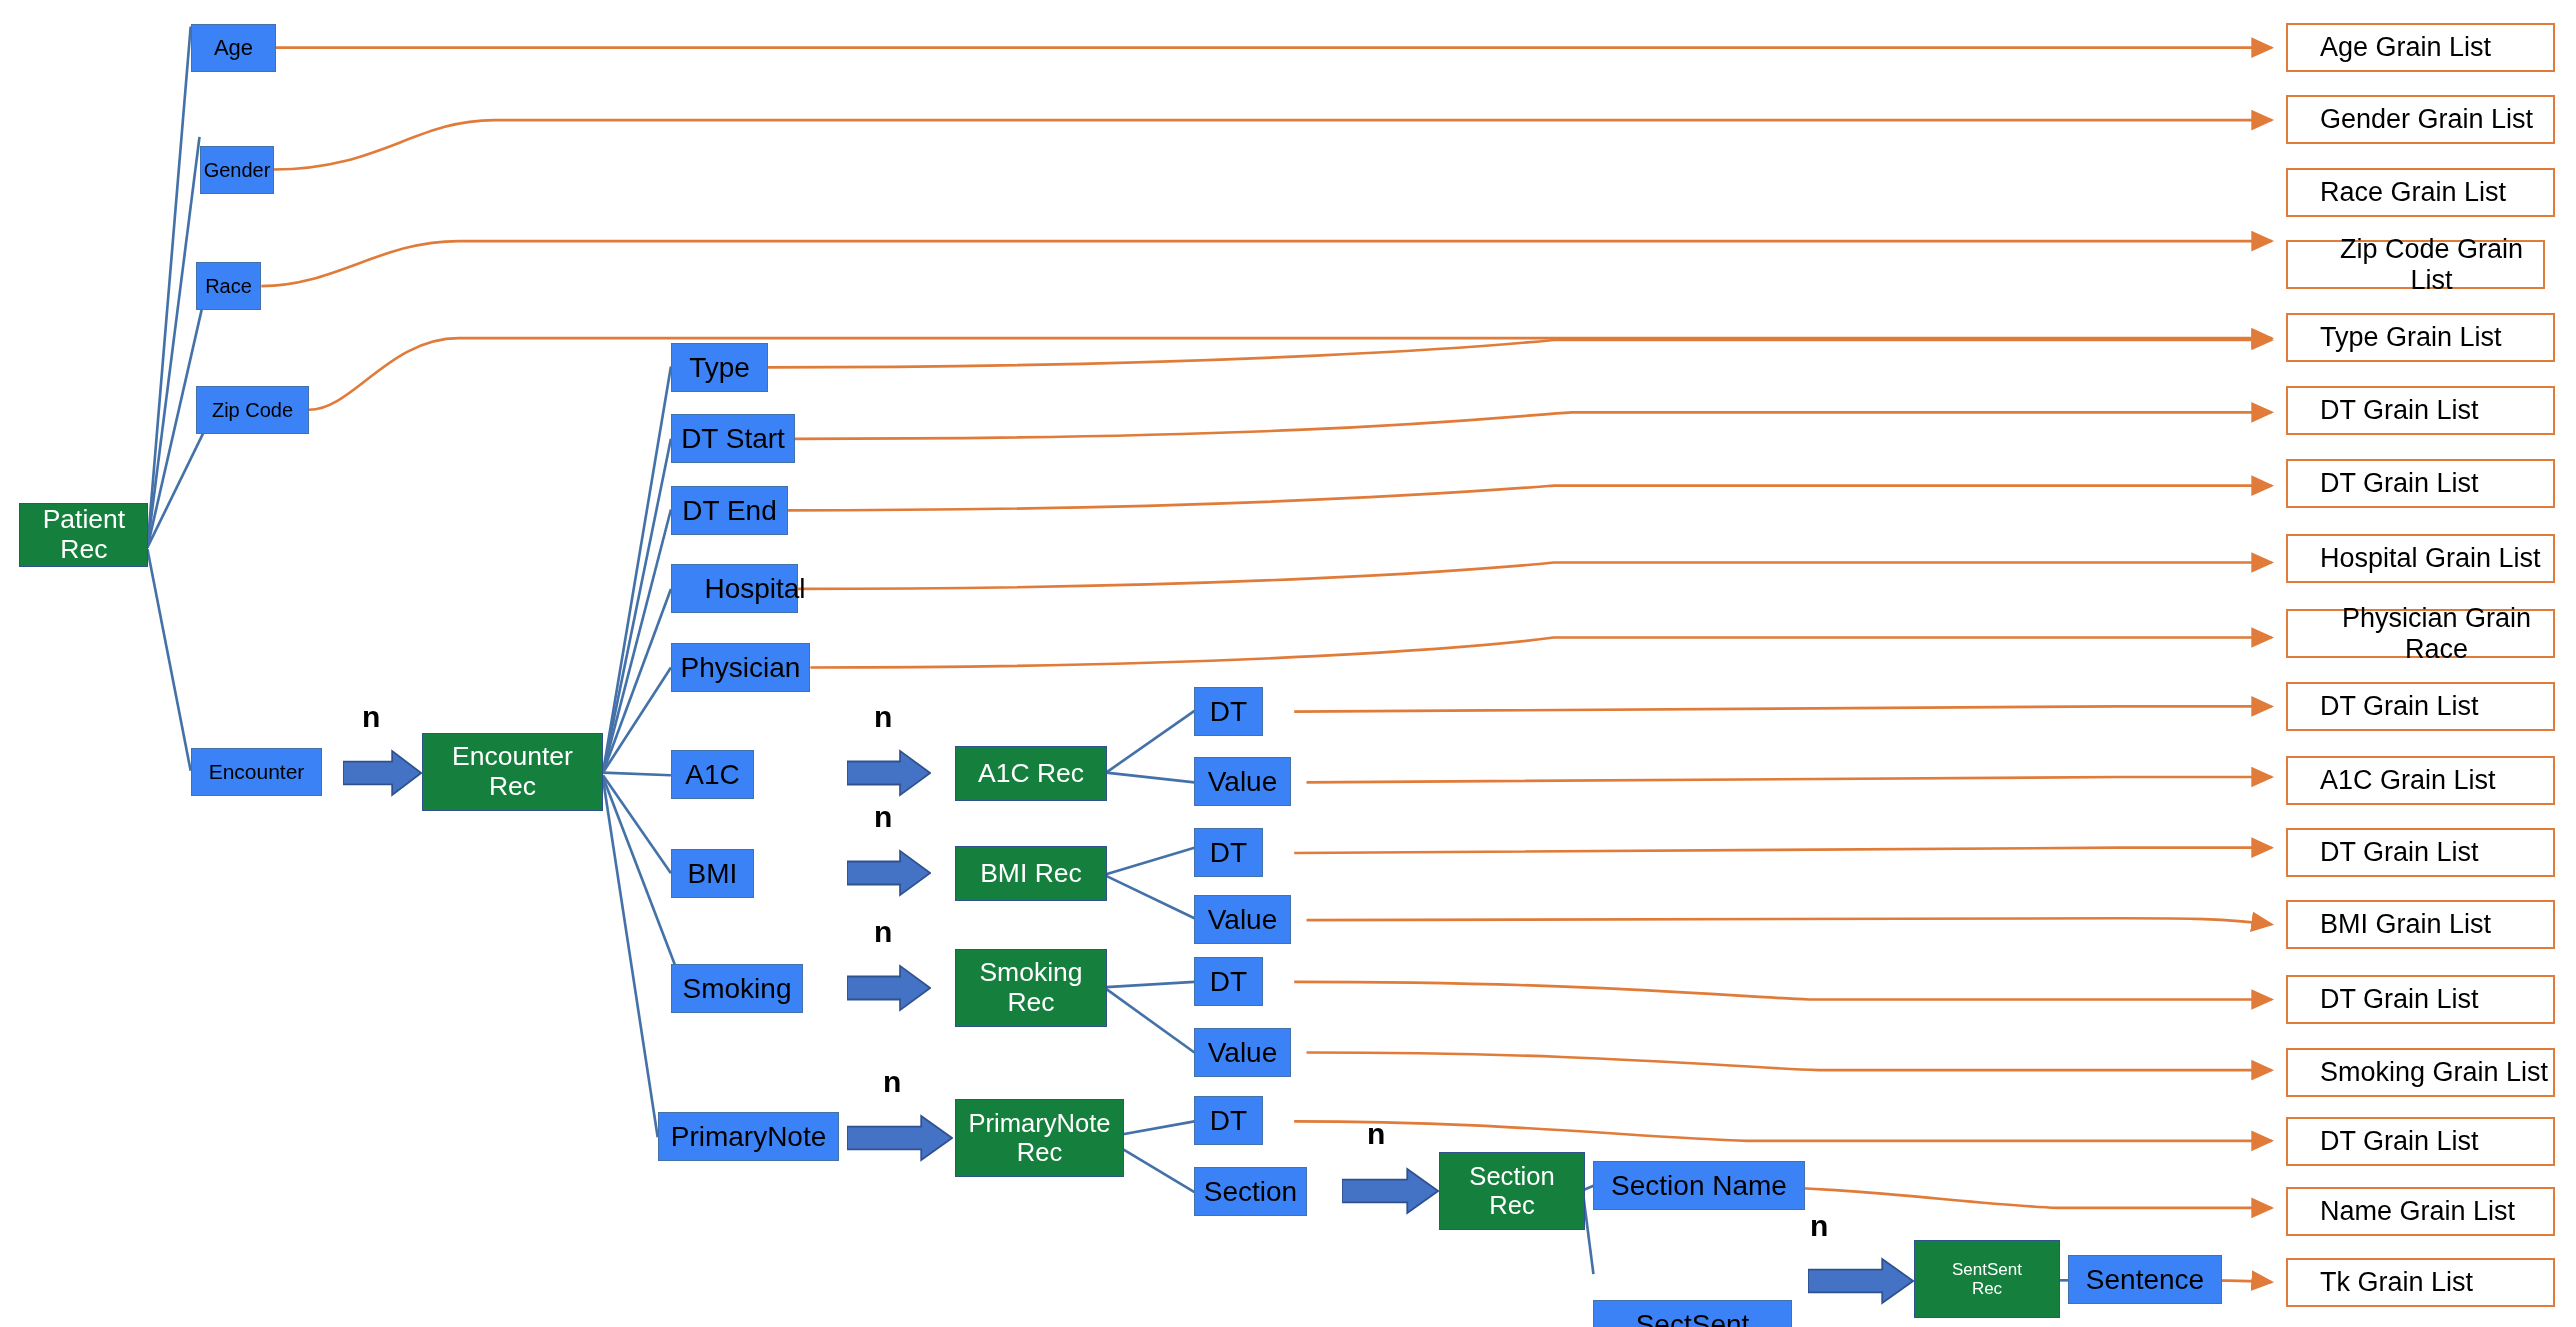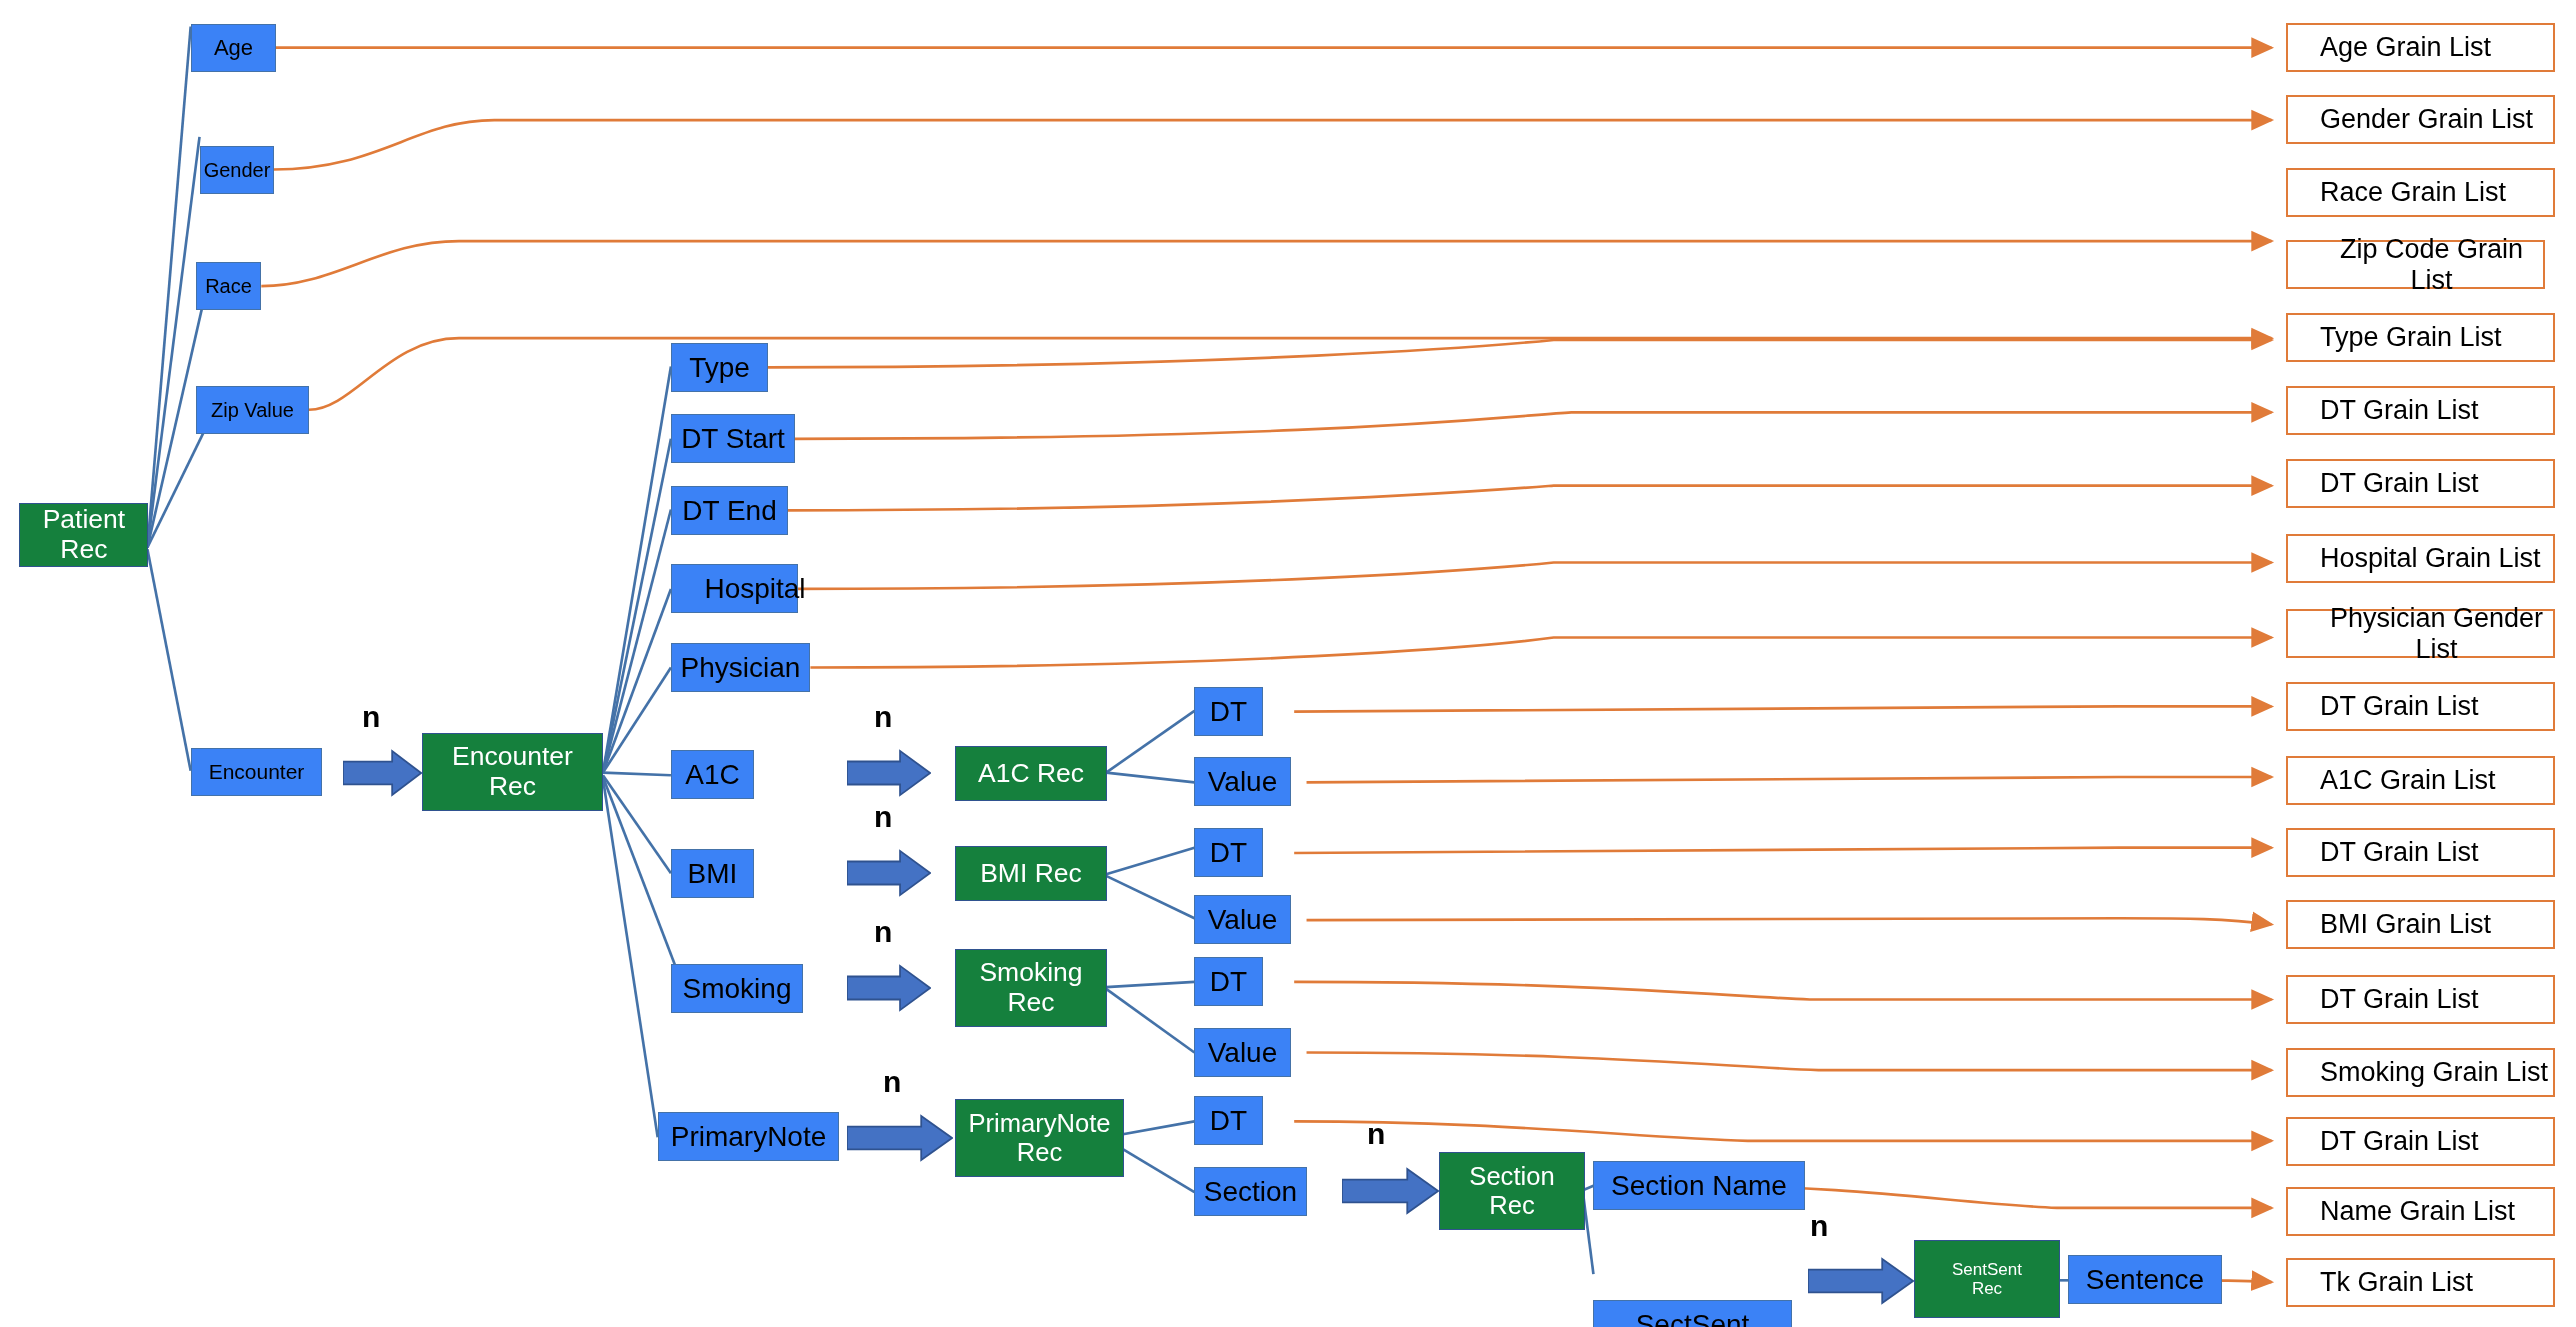--- a/index.html
+++ b/index.html
@@ -130,21 +130,21 @@
 
   <div class="node white" style="left:200px;top:146px;width:74px;height:48px;font-size:20px;">
     <span>Gender</span>
   </div>
 
   <div class="node white" style="left:196px;top:262px;width:65px;height:48px;font-size:20px;">
     <span>Race</span>
   </div>
 
   <div class="node white" style="left:196px;top:386px;width:113px;height:48px;font-size:20px;">
-    <span>Zip Value</span>
+    <span>Zip Code</span>
   </div>
 
   <div class="node white" style="left:191px;top:748px;width:131px;height:48px;font-size:21px;">
     <span>Encounter</span>
   </div>
 
   <div class="node white" style="left:671px;top:343px;width:97px;height:49px;font-size:28px;">
     <span>Type</span>
   </div>
 
@@ -242,21 +242,21 @@
   <div class="node orange" style="left:2286px;top:386px;width:269px;height:49px;font-size:27px;">
     <span>DT Grain List</span>
   </div>
   <div class="node orange" style="left:2286px;top:459px;width:269px;height:49px;font-size:27px;">
     <span>DT Grain List</span>
   </div>
   <div class="node orange" style="left:2286px;top:534px;width:269px;height:49px;font-size:27px;">
     <span>Hospital Grain List</span>
   </div>
   <div class="node orange" style="left:2286px;top:609px;width:269px;height:49px;font-size:27px;">
-    <span>Physician Gender List</span>
+    <span>Physician Grain Race</span>
   </div>
   <div class="node orange" style="left:2286px;top:682px;width:269px;height:49px;font-size:27px;">
     <span>DT Grain List</span>
   </div>
   <div class="node orange" style="left:2286px;top:756px;width:269px;height:49px;font-size:27px;">
     <span>A1C Grain List</span>
   </div>
   <div class="node orange" style="left:2286px;top:828px;width:269px;height:49px;font-size:27px;">
     <span>DT Grain List</span>
   </div>

